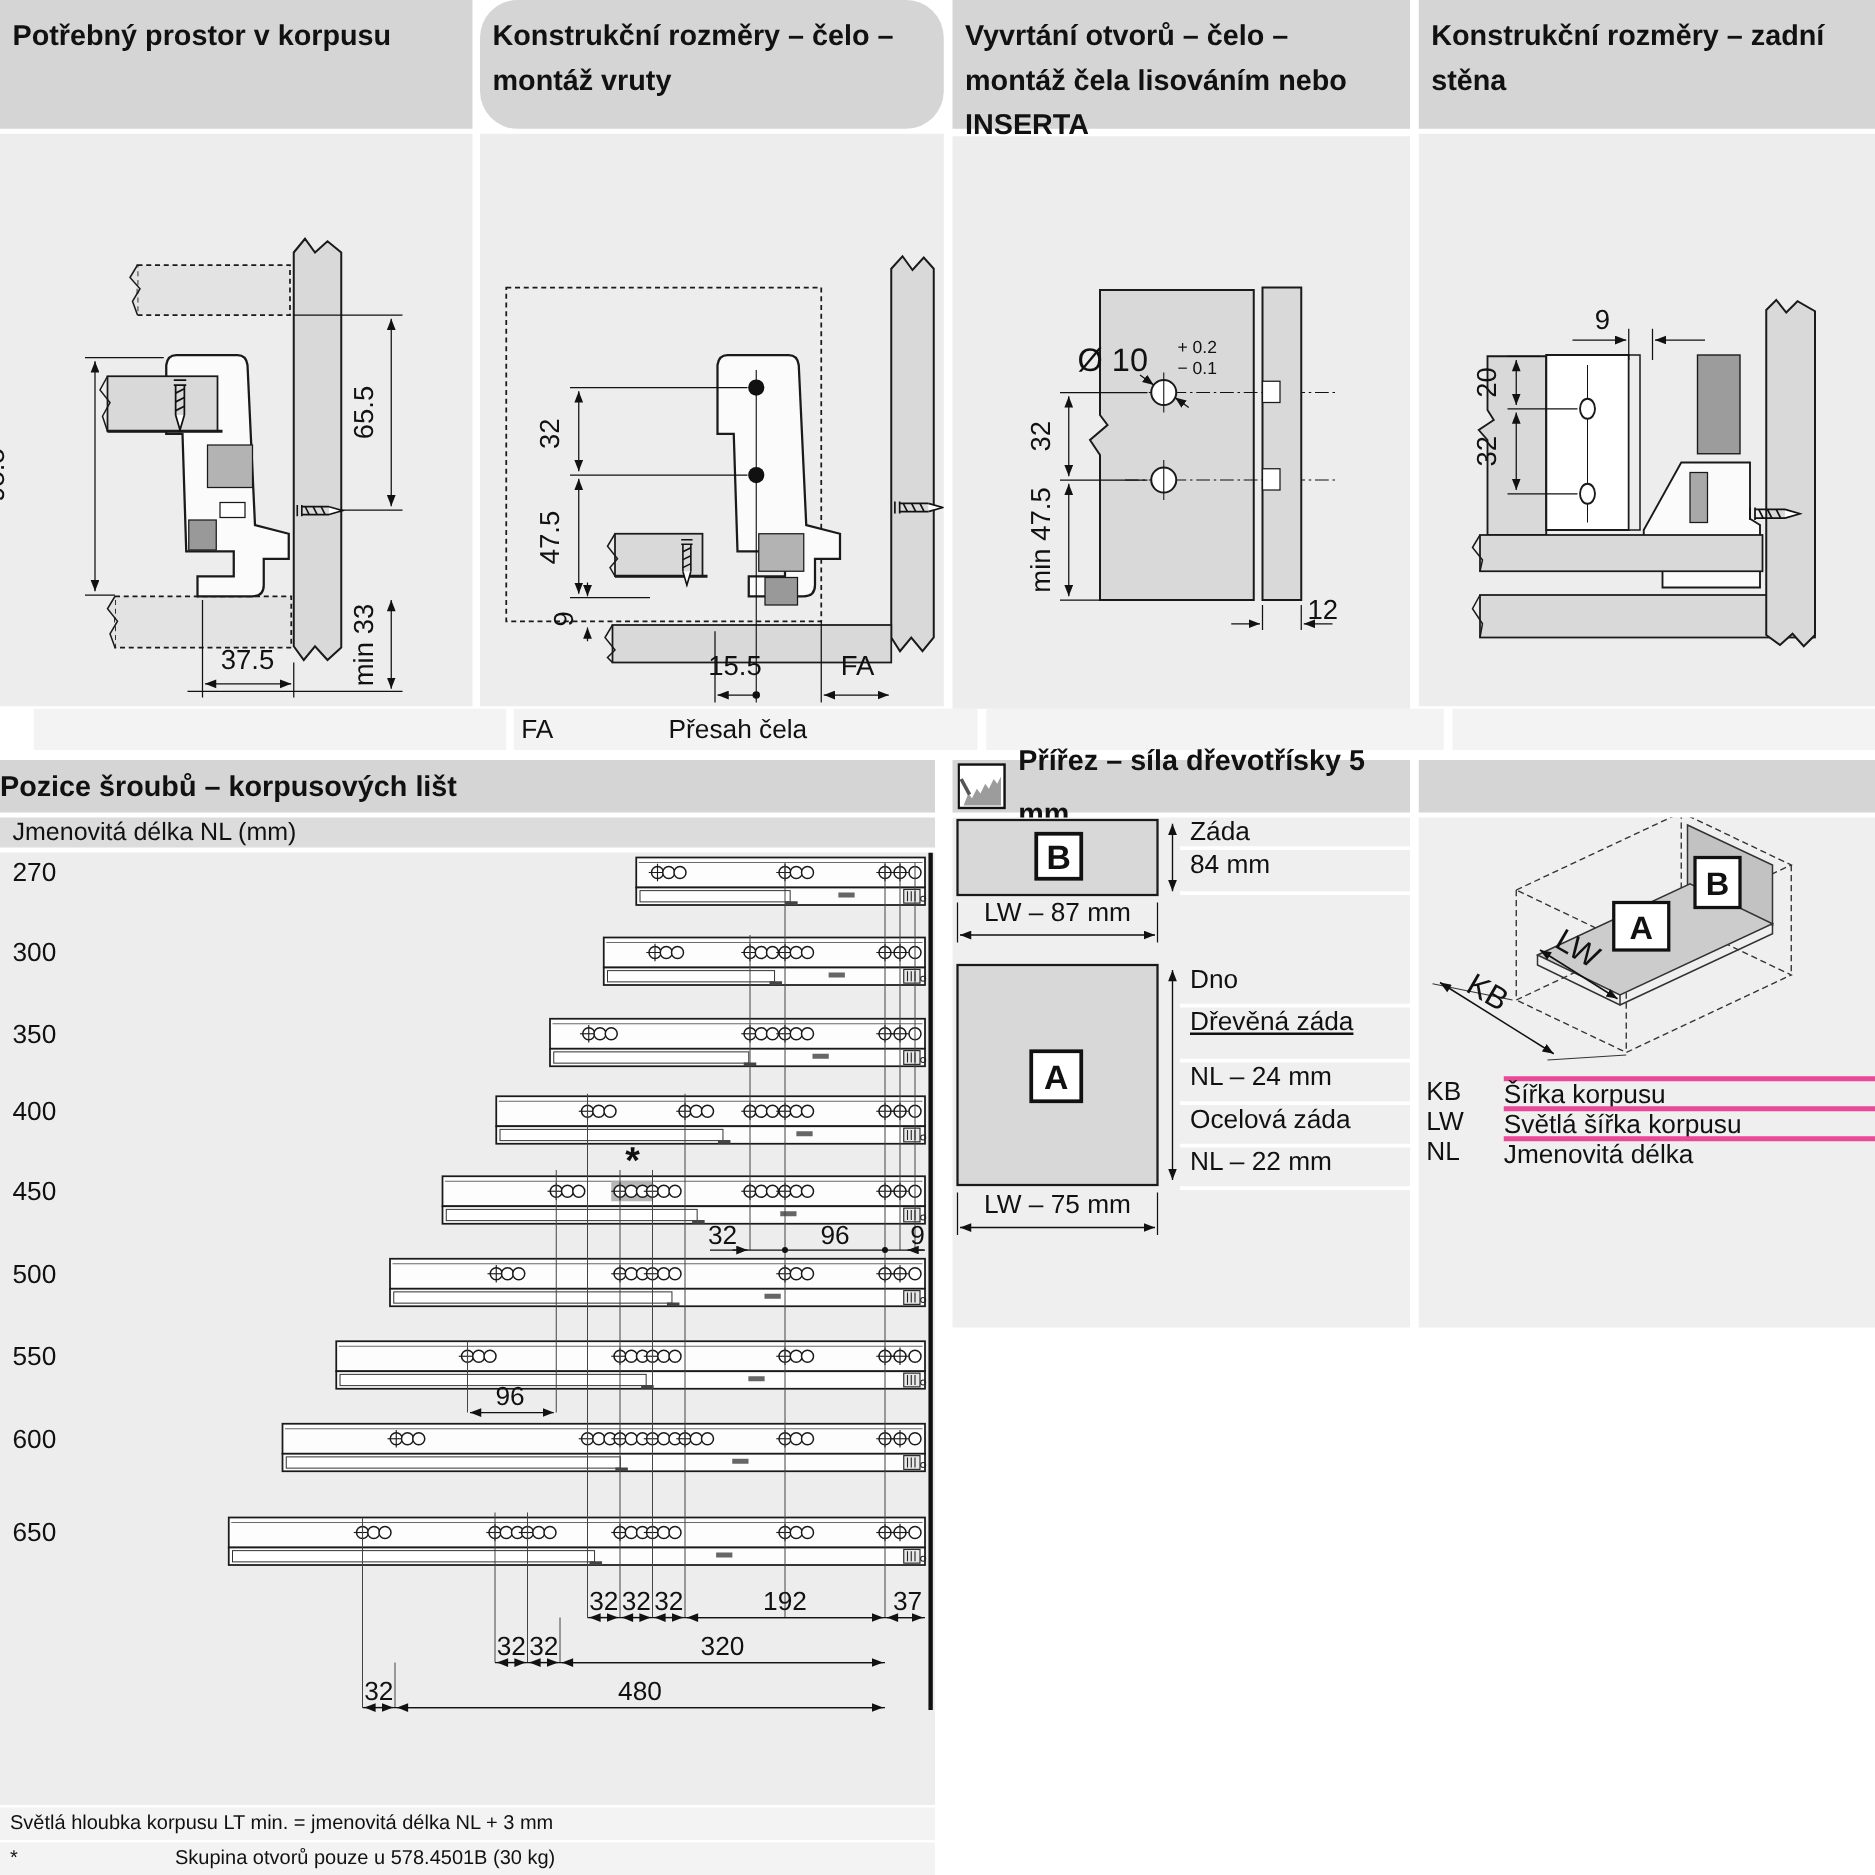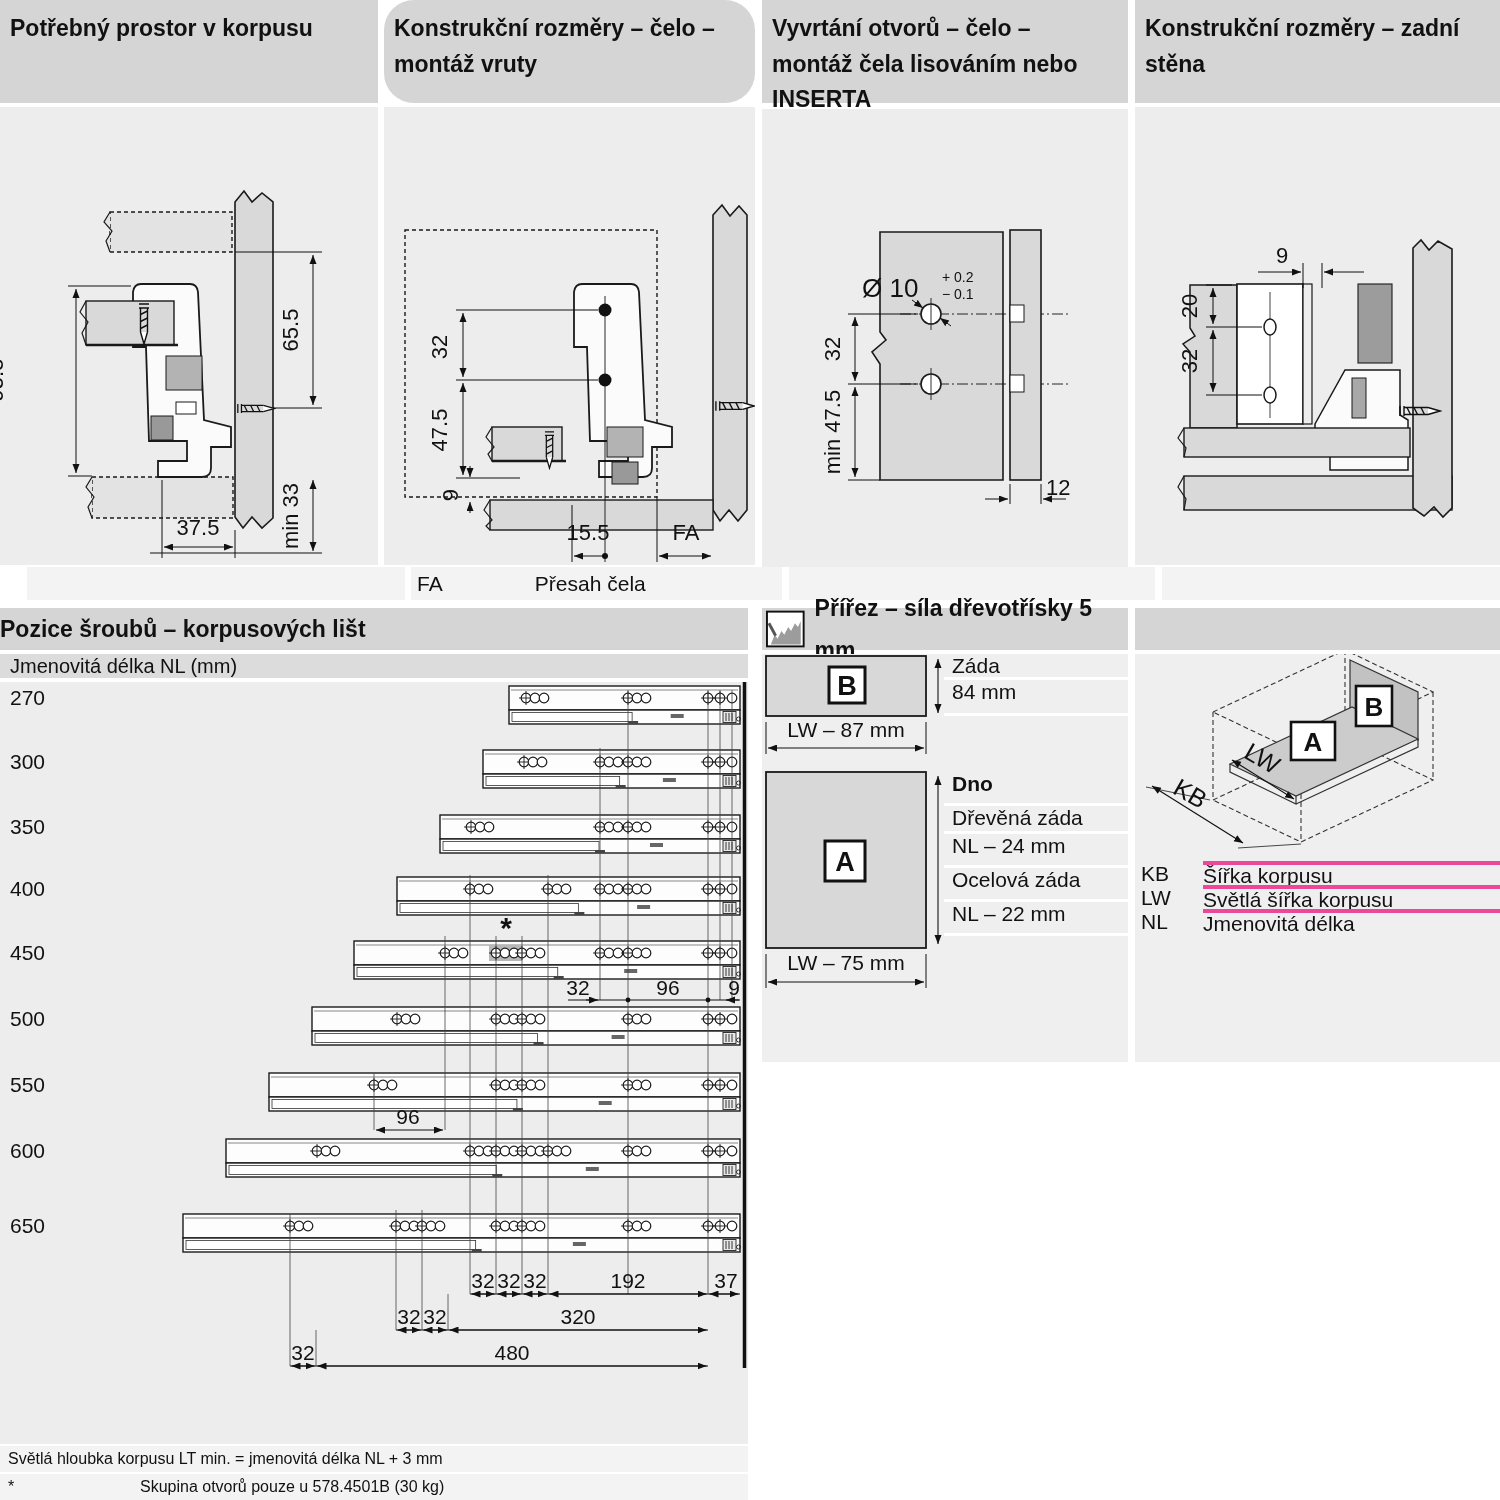--- a/index.html
+++ b/index.html
@@ -726,24 +726,24 @@
 </div>
 <div class="abs cut-rows" style="left:944px;top:654px;width:184px;">
   <div class="cut-row" style="height:26px;">
       <span>Záda</span>
     </div>
   <div class="cut-row" style="height:36px;">
       <span>84 mm</span>
     </div>
 </div>
 <div class="abs cut-rows" style="left:944px;top:772px;width:184px;">
-  <div class="cut-row" style="height:34px;font-weight:bold;">
+  <div class="cut-row" style="height:34px;">
       <span>Dno</span>
     </div>
-  <div class="cut-row" style="height:28px;">
+  <div class="cut-row" style="height:44px;text-decoration:underline;">
       <span>Dřevěná záda</span>
     </div>
   <div class="cut-row" style="height:34px;">
       <span>NL – 24 mm</span>
     </div>
   <div class="cut-row" style="height:34px;">
       <span>Ocelová záda</span>
     </div>
   <div class="cut-row" style="height:34px;">
       <span>NL – 22 mm</span>

